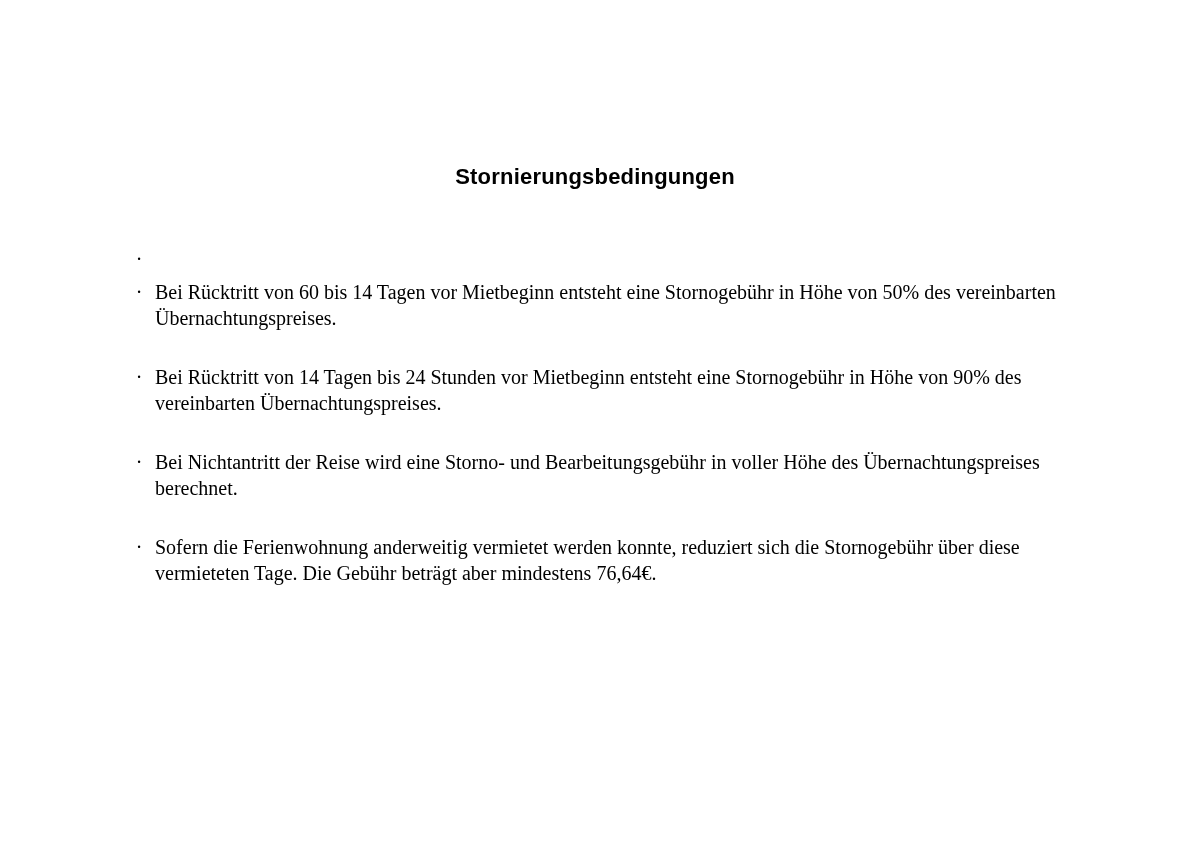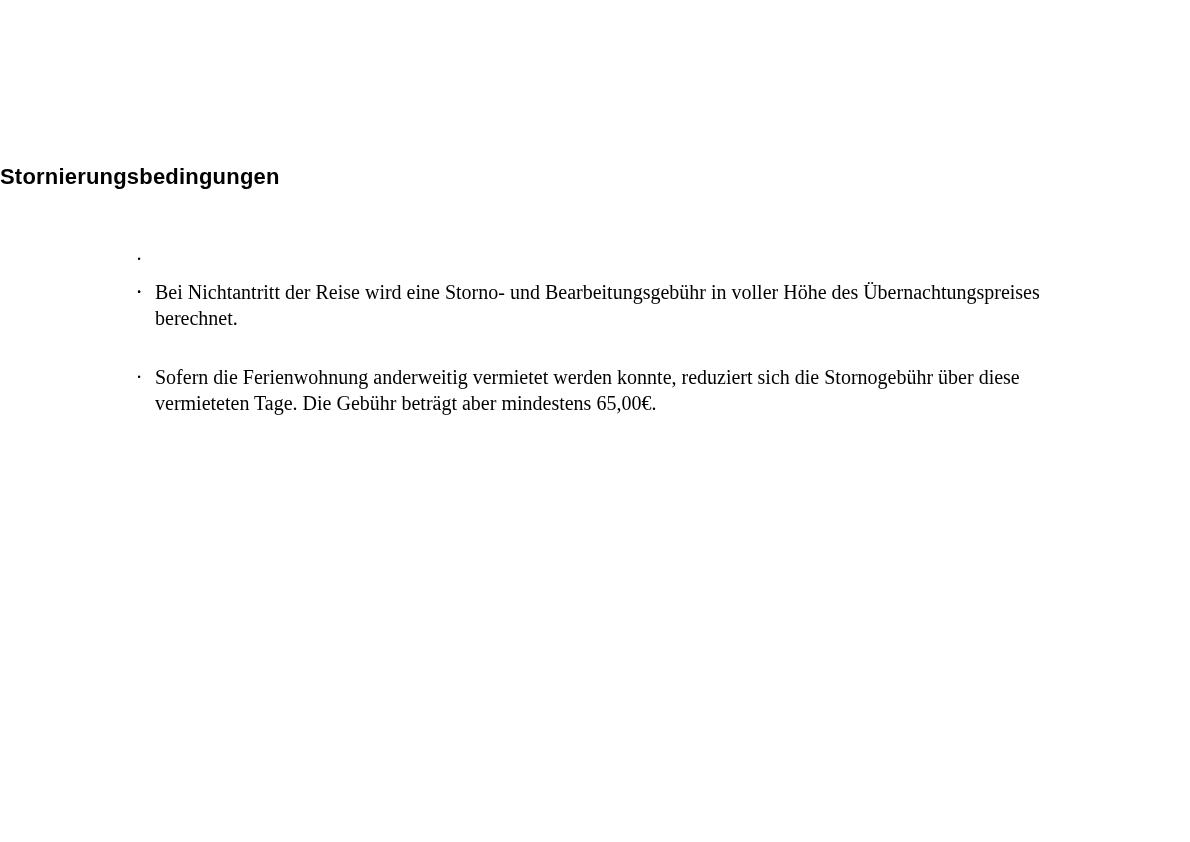--- a/index.html
+++ b/index.html
@@ -19,21 +19,21 @@
     position: absolute;
     inset: 0;
     background: #ffffff;
   }
   .doc-title {
     margin: 0;
     position: absolute;
     top: 164px;
     left: 0;
     width: 100%;
-    text-align: left;
+    text-align: center;
     font-family: "Liberation Sans", sans-serif;
     font-weight: bold;
     font-size: 22px;
     letter-spacing: 0.2px;
     color: #000000;
   }
   .terms-list {
     position: absolute;
     top: 246px;
     left: 155px;
@@ -61,18 +61,18 @@
   }
 </style>
 </head>
 <body>
 
 <div class="page">
   <h1 class="doc-title">Stornierungsbedingungen</h1>
 
   <ul class="terms-list">
       <li><span class="bullet">·</span></li>
-      <li><span class="bullet">·</span></li>
-      <li><span class="bullet">·</span></li>
+      <li><span class="bullet">·</span><span class="li-text">Bei Rücktritt von 60 bis 14 Tagen vor Mietbeginn entsteht eine Stornogebühr in Höhe von 50% des vereinbarten Übernachtungspreises.</span></li>
+      <li><span class="bullet">·</span><span class="li-text">Bei Rücktritt von 14 Tagen bis 24 Stunden vor Mietbeginn entsteht eine Stornogebühr in Höhe von 90% des vereinbarten Übernachtungspreises.</span></li>
       <li><span class="bullet">·</span><span class="li-text">Bei Nichtantritt der Reise wird eine Storno- und Bearbeitungsgebühr in voller Höhe des Übernachtungspreises berechnet.</span></li>
-      <li><span class="bullet">·</span><span class="li-text">Sofern die Ferienwohnung anderweitig vermietet werden konnte, reduziert sich die Stornogebühr über diese vermieteten Tage. Die Gebühr beträgt aber mindestens 65,00€.</span></li>
+      <li><span class="bullet">·</span><span class="li-text">Sofern die Ferienwohnung anderweitig vermietet werden konnte, reduziert sich die Stornogebühr über diese vermieteten Tage. Die Gebühr beträgt aber mindestens 76,64€.</span></li>
     </ul>
 </div>
 
 </body></html>

